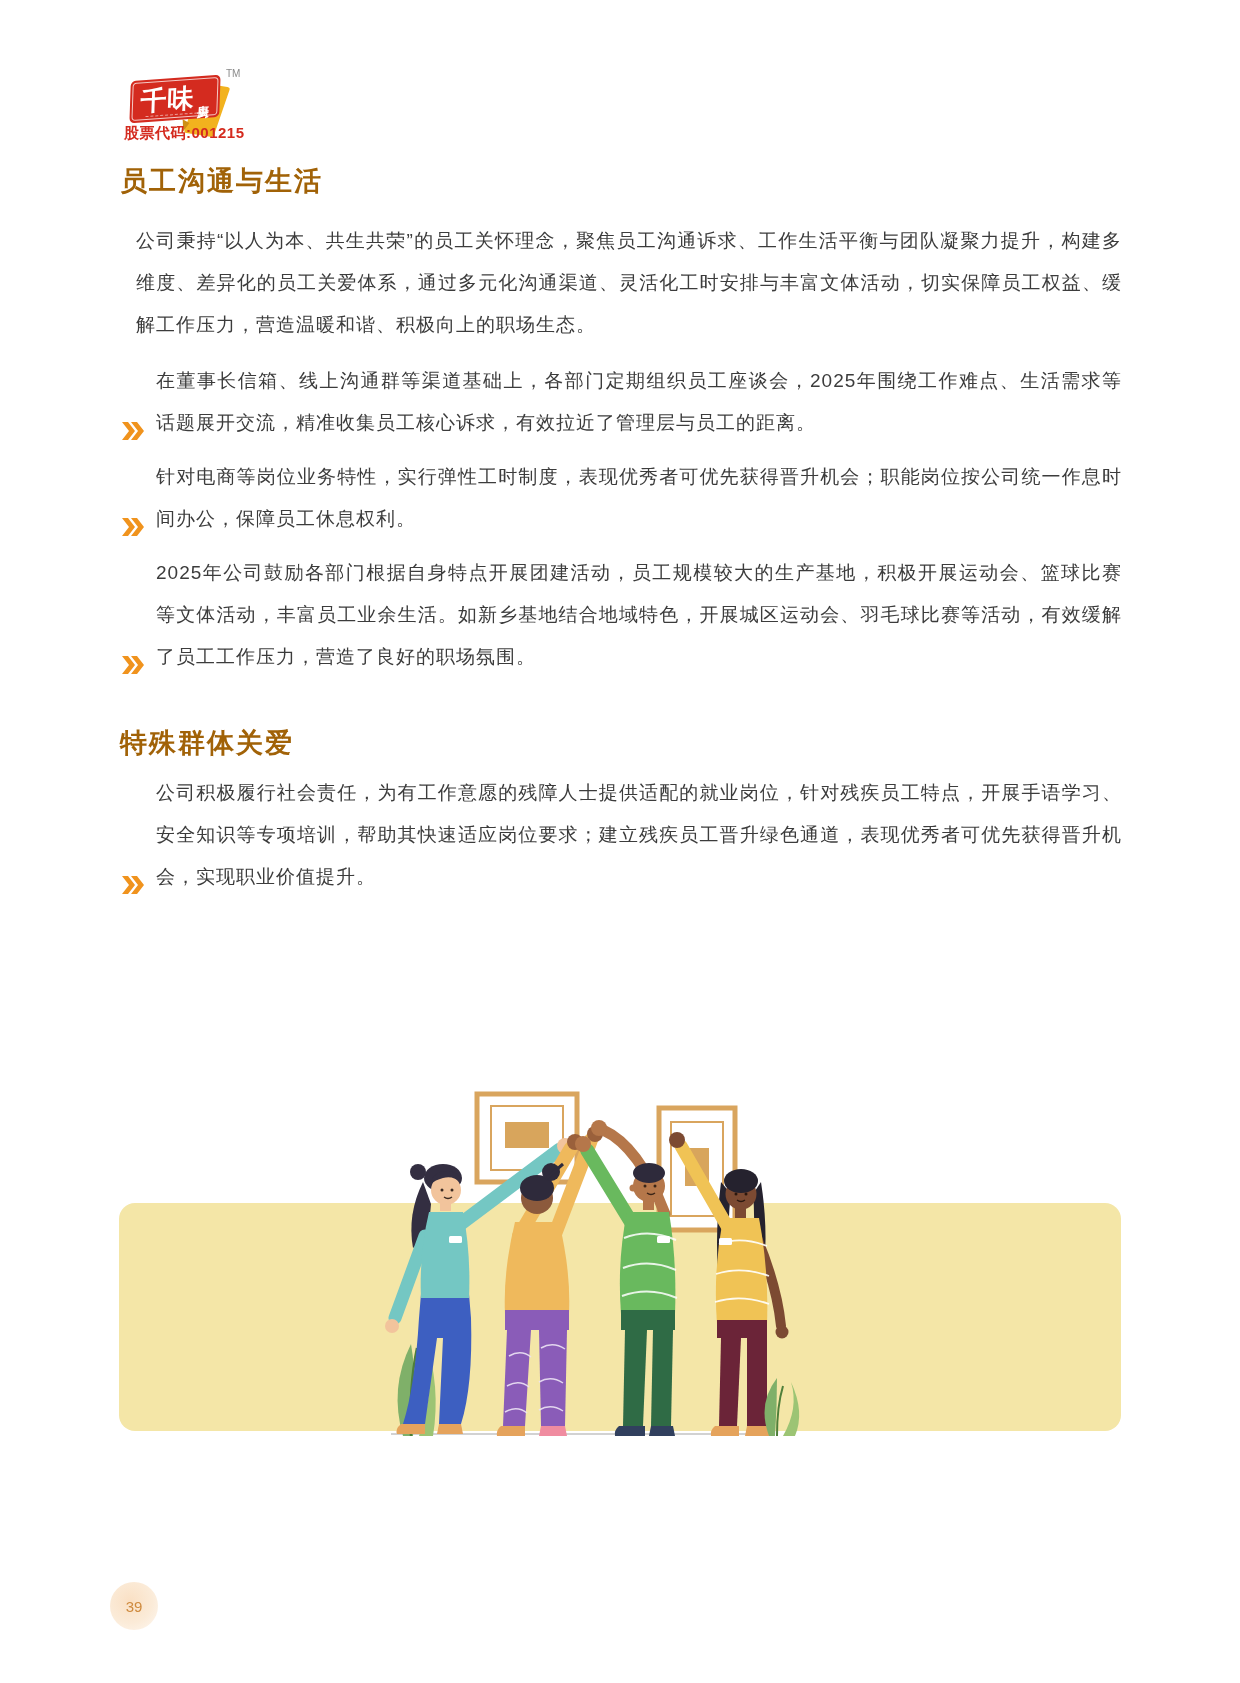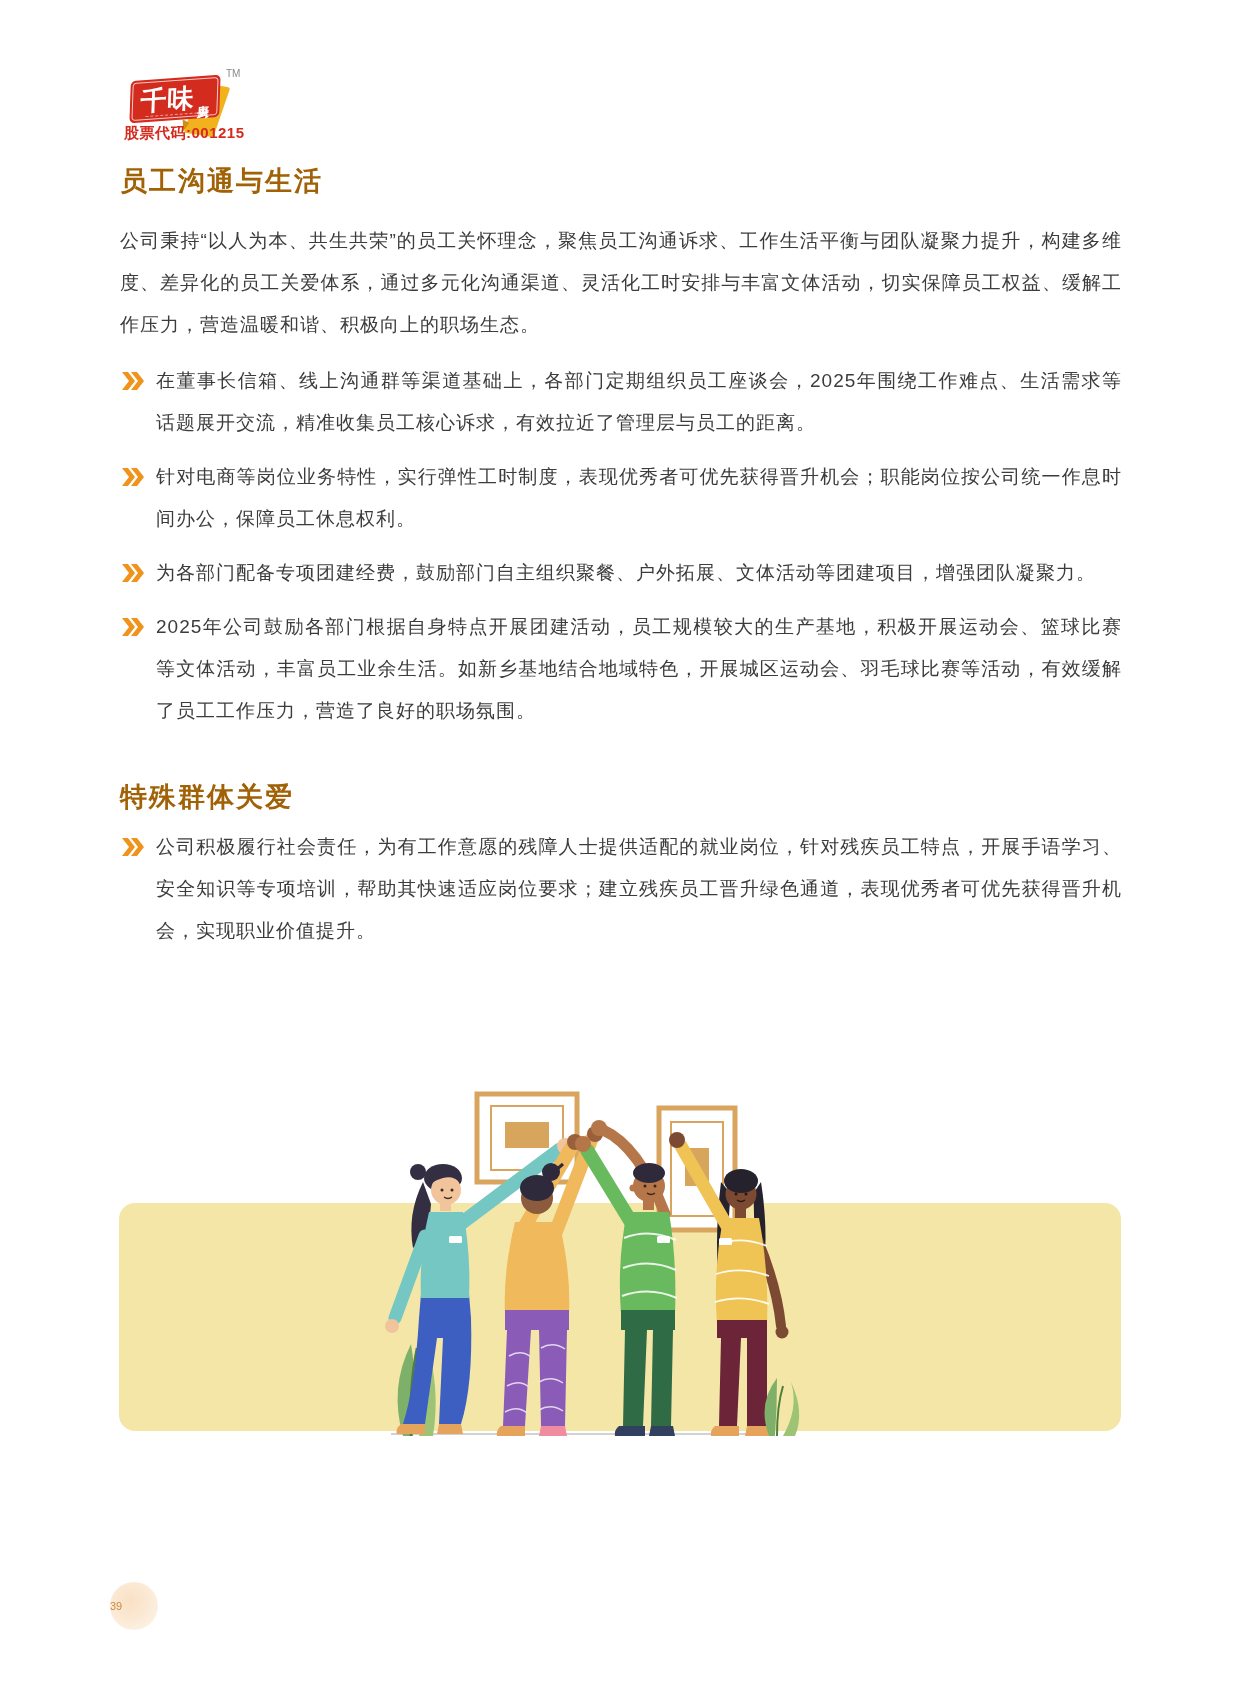--- a/index.html
+++ b/index.html
@@ -43,40 +43,40 @@
   }
 
   
   .content { position:absolute; left:120px; top:164px; width:1002px; }
   .section-title {
     margin:0; color:#a16207; font-size:27px; font-weight:bold;
     letter-spacing:2px; line-height:34px;
   }
   .section-title.second { margin-top:48px; }
   .intro {
-    margin:22px 0 0 0; font-size:19px; line-height:42px; letter-spacing:1px;
+    margin:22px 0 0 16px; font-size:19px; line-height:42px; letter-spacing:1px;
     text-align:justify; text-justify:inter-ideograph; color:#3c3c3c;
   }
-  .bullet { display:flex; margin-top:12px; }
+  .bullet { display:flex; margin-top:12px;align-items:flex-end; }
   .bullet:first-of-type { margin-top:14px; }
   .chev { flex:0 0 36px; padding-top:12px; }
   .btext {
     margin:0; flex:1; font-size:19px; line-height:42px; letter-spacing:1px;
     text-align:justify; text-justify:inter-ideograph; color:#3c3c3c;
   }
 
   
   .illustration { position:absolute; left:119px; top:1086px; width:1002px; height:362px; }
 
   
   .page-number {
     position:absolute; left:110px; top:1582px; width:48px; height:48px; border-radius:50%;
     background:radial-gradient(circle at 42% 40%, #FAE0C4 0%, #FBEBD8 55%, #FEF8F2 100%);
-    display:flex; align-items:center; justify-content:flex-start;
-    color:#CE8A3E; font-size:11px;
+    display:flex; align-items:center; justify-content:center;
+    color:#CE8A3E; font-size:15px;
   }
 </style>
 </head>
 <body>
 
 <div class="page">
 
   <div class="logo">
     <div class="logo-ribbon"></div>
     <div class="logo-red">
@@ -99,27 +99,20 @@
             <path d="M11 0 L17 0 L24 9 L17 18 L11 18 L18 9 Z" fill="#F0931D"></path>
           </svg></span>
       <p class="btext">在董事长信箱、线上沟通群等渠道基础上，各部门定期组织员工座谈会，2025年围绕工作难点、生活需求等话题展开交流，精准收集员工核心诉求，有效拉近了管理层与员工的距离。</p>
     </div>
     <div class="bullet">
       <span class="chev"><svg width="24" height="18" viewBox="0 0 24 18">
             <path d="M2 0 L8 0 L15 9 L8 18 L2 18 L9 9 Z" fill="#F0931D"></path>
             <path d="M11 0 L17 0 L24 9 L17 18 L11 18 L18 9 Z" fill="#F0931D"></path>
           </svg></span>
       <p class="btext">针对电商等岗位业务特性，实行弹性工时制度，表现优秀者可优先获得晋升机会；职能岗位按公司统一作息时间办公，保障员工休息权利。</p>
-    </div>
-    <div class="bullet">
-      <span class="chev"><svg width="24" height="18" viewBox="0 0 24 18">
-            <path d="M2 0 L8 0 L15 9 L8 18 L2 18 L9 9 Z" fill="#F0931D"></path>
-            <path d="M11 0 L17 0 L24 9 L17 18 L11 18 L18 9 Z" fill="#F0931D"></path>
-          </svg></span>
-      <p class="btext">为各部门配备专项团建经费，鼓励部门自主组织聚餐、户外拓展、文体活动等团建项目，增强团队凝聚力。</p>
     </div>
     <div class="bullet">
       <span class="chev"><svg width="24" height="18" viewBox="0 0 24 18">
             <path d="M2 0 L8 0 L15 9 L8 18 L2 18 L9 9 Z" fill="#F0931D"></path>
             <path d="M11 0 L17 0 L24 9 L17 18 L11 18 L18 9 Z" fill="#F0931D"></path>
           </svg></span>
       <p class="btext">2025年公司鼓励各部门根据自身特点开展团建活动，员工规模较大的生产基地，积极开展运动会、篮球比赛等文体活动，丰富员工业余生活。如新乡基地结合地域特色，开展城区运动会、羽毛球比赛等活动，有效缓解了员工工作压力，营造了良好的职场氛围。</p>
     </div>
 
     <h1 class="section-title second">特殊群体关爱</h1>

